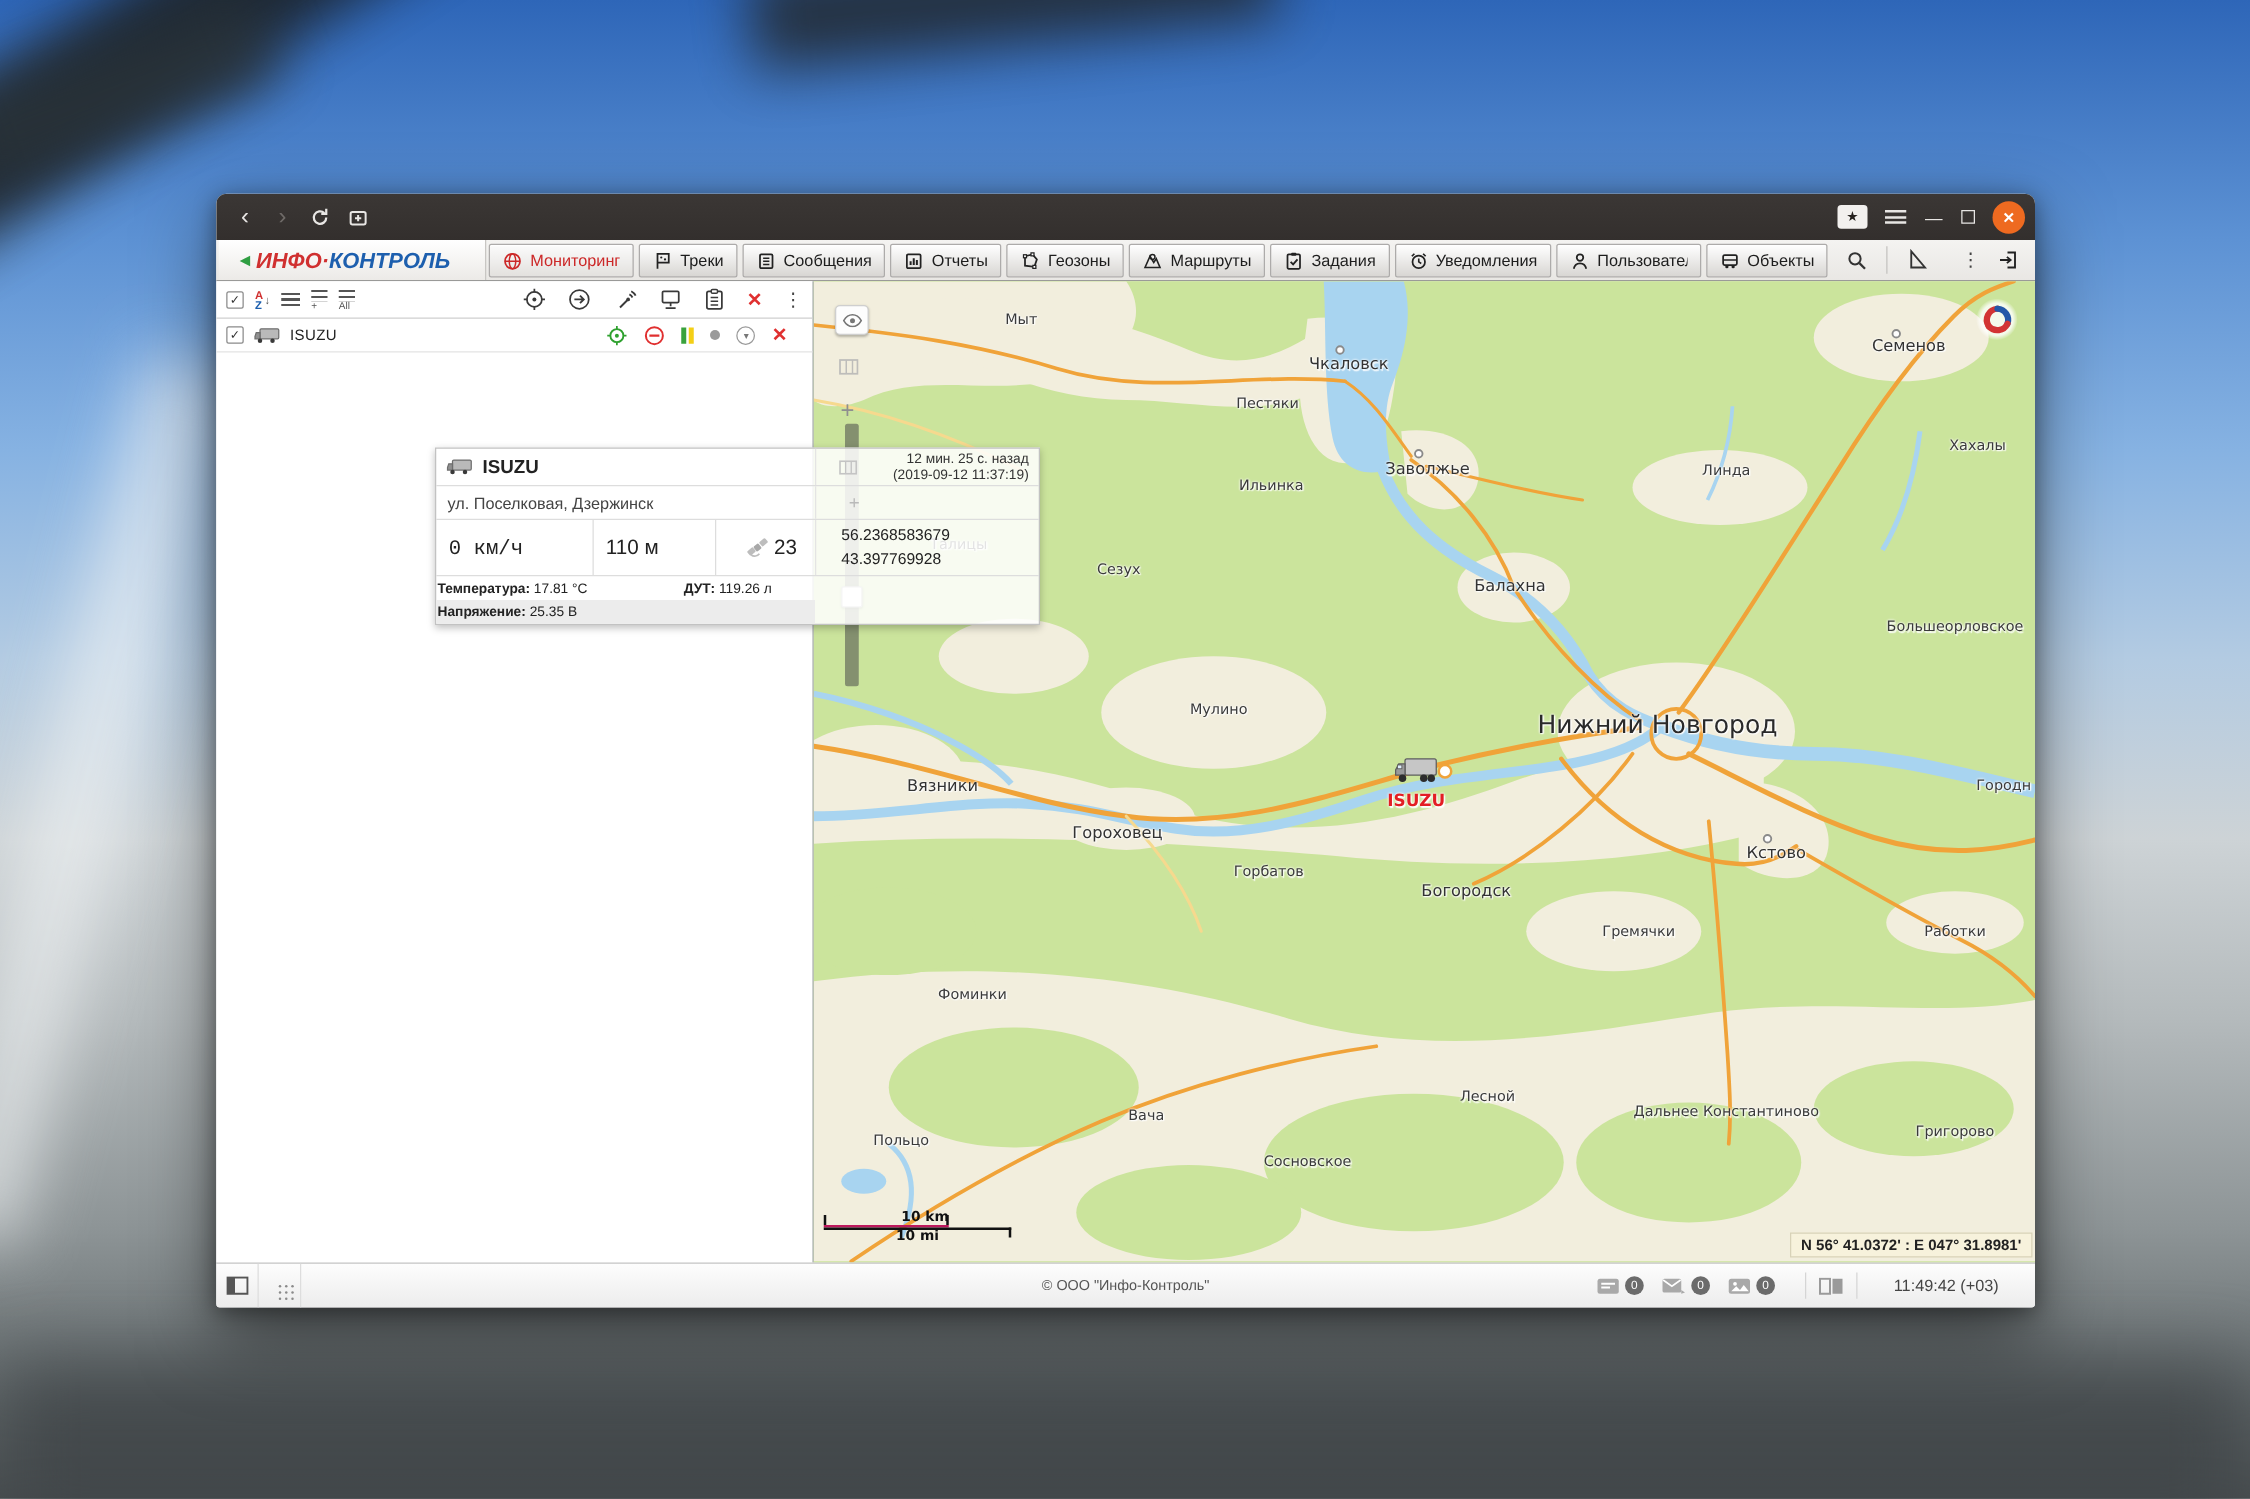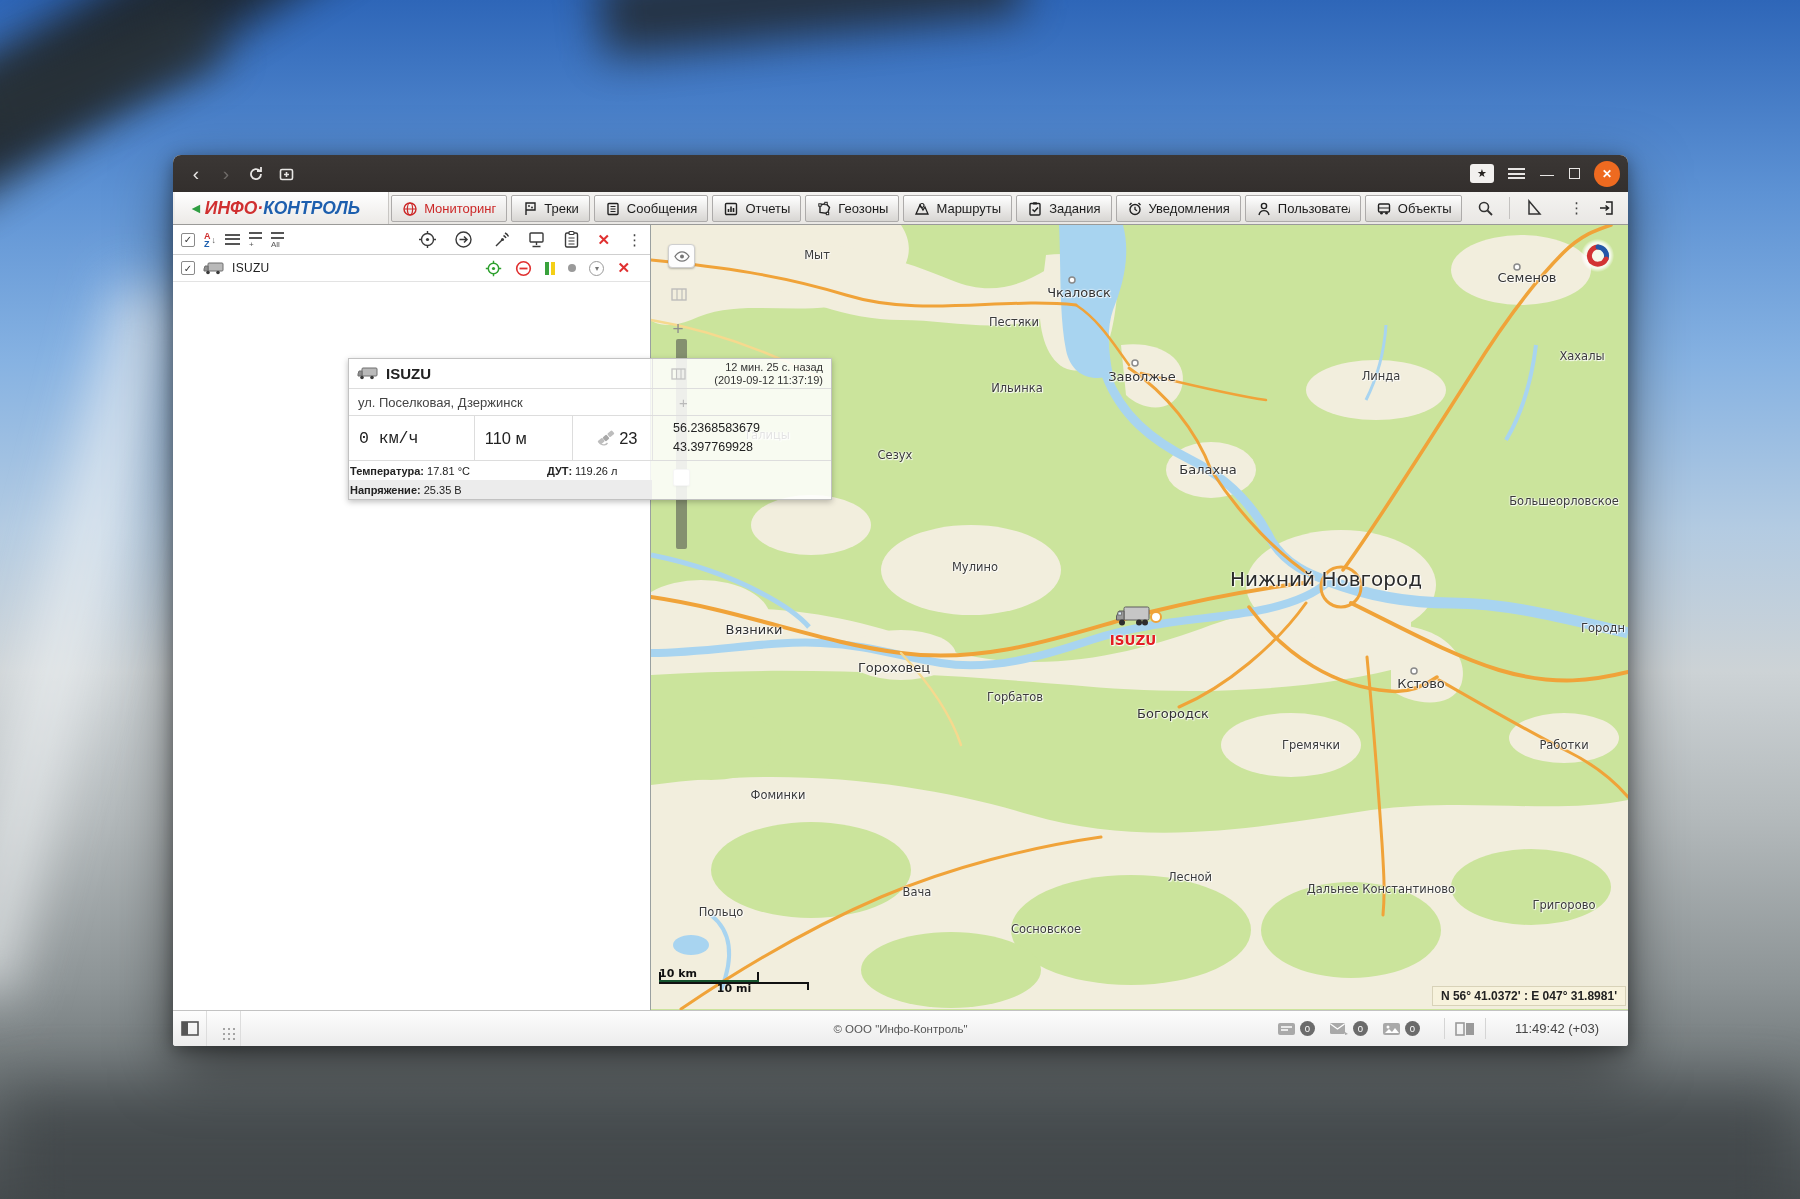--- a/index.html
+++ b/index.html
@@ -88,21 +88,21 @@
     text-shadow:0 0 2px #fff,0 0 2px #fff,1px 1px 1px #fff; }
   .eyebtn { position:absolute; left:17px; top:19px; width:27px; height:24px; background:#fdfdfd; border:1px solid #cfcfcf; border-radius:4px;
     box-shadow:0 1px 2px rgba(0,0,0,.25); display:flex; align-items:center; justify-content:center; }
   .layersbtn { position:absolute; left:20px; top:62px; opacity:.85; }
   .zplus { position:absolute; left:18px; top:95px; width:18px; height:18px; color:#8f8f8f; font-size:19px; text-align:center; line-height:18px; }
   .zplus::before{content:"+";}
   .ztrack { position:absolute; left:25px; top:114px; width:11px; height:210px; background:rgba(75,75,75,.55); border-radius:2px; }
   .zhandle { position:absolute; left:22px; top:244px; width:17px; height:17px; background:#fdfdfd; border:1px solid #bbb; border-radius:2px; box-shadow:0 1px 2px rgba(0,0,0,.3); }
   .wmlogo { position:absolute; left:930px; top:14px; width:33px; height:33px; background:radial-gradient(circle,#ffffffcc 55%,#ffffff00 72%); border-radius:50%; display:flex; align-items:center; justify-content:center;}
   .scalebar { position:absolute; left:8px; top:742px; width:160px; font-family:"DejaVu Sans",sans-serif; font-weight:bold; font-size:11px; color:#111;}
-  .sb-km { position:relative; width:100px; border-bottom:2px solid #14532d; text-align:left; }
+  .sb-km { position:relative; width:100px; border-bottom:2px solid #be185d; text-align:right; }
   .sb-km::before,.sb-km::after{ content:""; position:absolute; bottom:0; width:2px; height:8px; background:#111; }
   .sb-km::before{left:0;} .sb-km::after{right:0;}
   .sb-mi { position:relative; width:150px; text-align:center; border-top:0; }
   .sb-mi::after{ content:""; position:absolute; top:0; right:0; width:2px; height:8px; background:#111; }
   .sb-mi::before{ content:""; position:absolute; top:0; left:0; width:150px; height:2px; background:#111; }
   .coordbox { position:absolute; right:2px; bottom:4px; background:rgba(247,242,219,.92); border:1px solid #d8d2b8;
     padding:2px 8px; font-size:12px; font-weight:bold; color:#222; }
 
   
   .popup { position:absolute; left:175px; top:133px; width:484px; background:rgba(255,255,255,.86); border:1px solid #c2c2c2;

